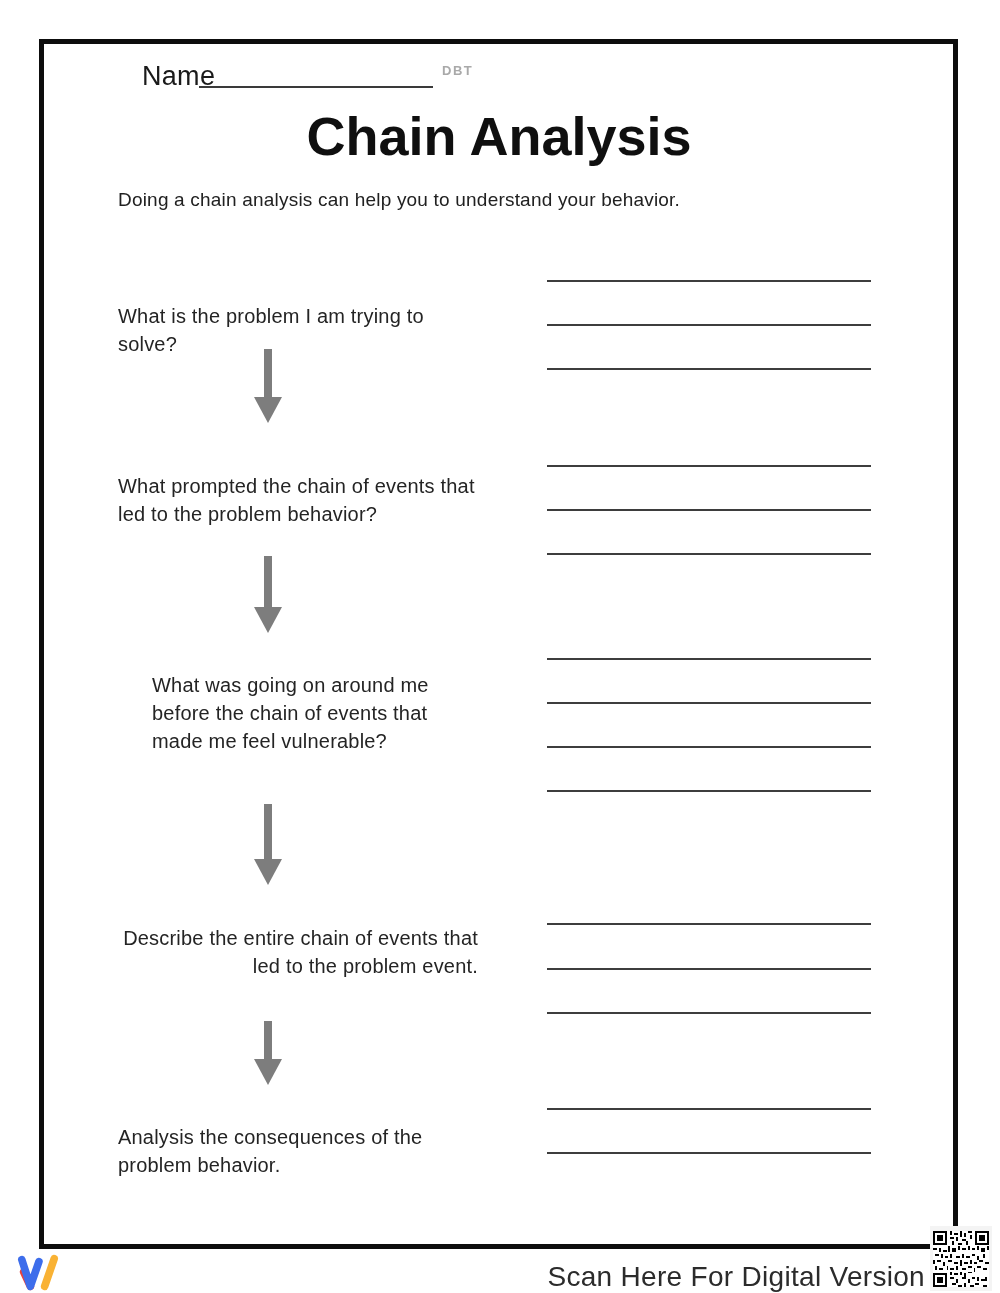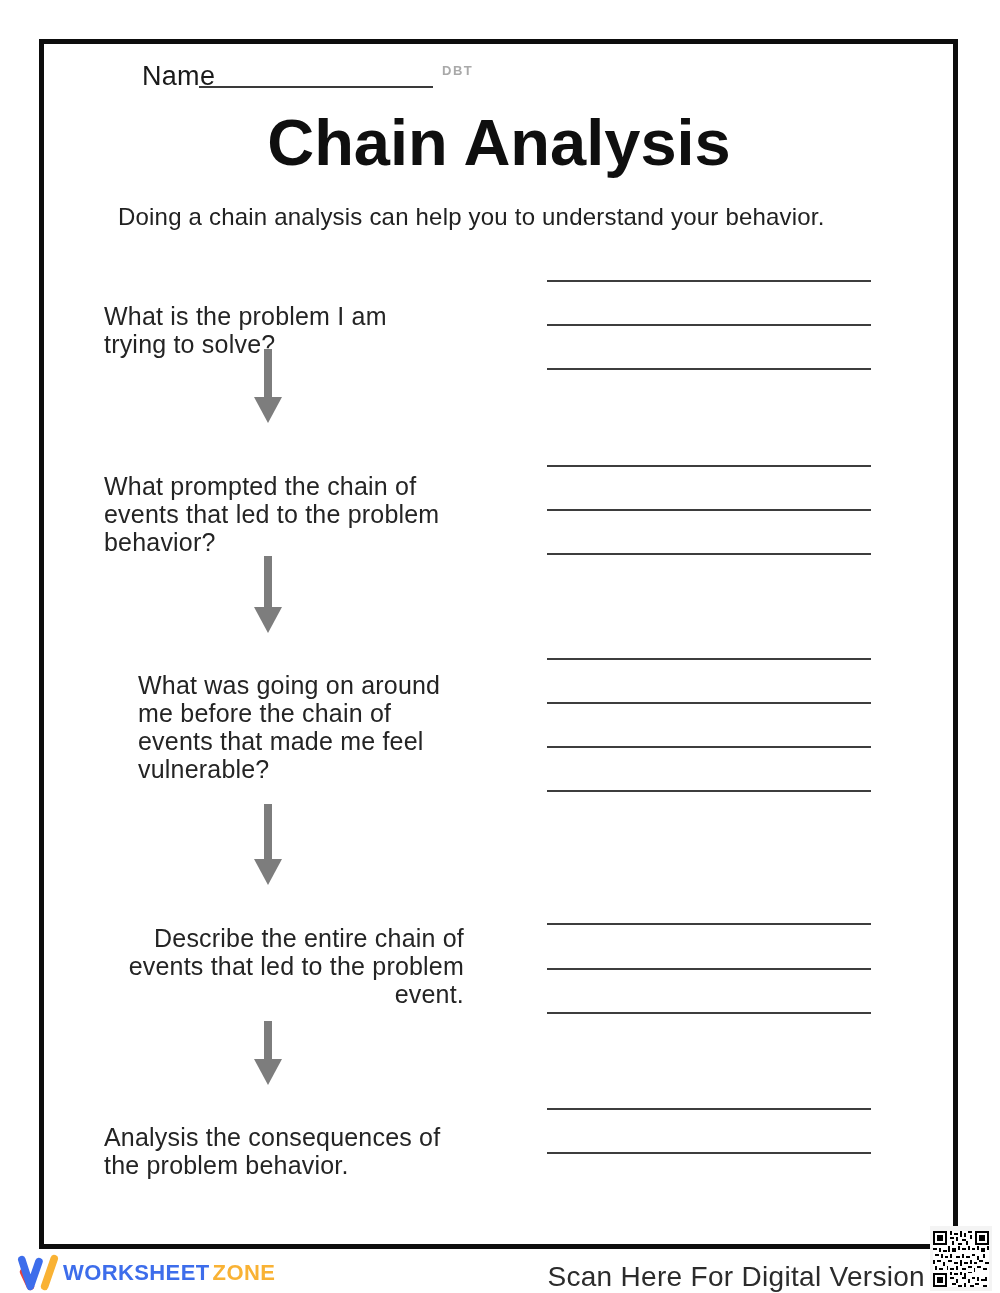--- a/index.html
+++ b/index.html
@@ -26,30 +26,30 @@
     width: 234px; height: 0;
     border-top: 2px solid #3a3a3a;
   }
   .dbt {
     position: absolute; left: 442px; top: 63px;
     font-size: 13px; font-weight: bold; color: #a9a9a9; letter-spacing: 1.5px;
   }
   .title {
     position: absolute; left: 40px; top: 105px; width: 918px;
     text-align: center;
-    font-size: 65px; font-weight: bold; color: #0f0f0f;
+    font-size: 54px; font-weight: bold; color: #0f0f0f;
     letter-spacing: 0px;
   }
   .subtitle {
-    position: absolute; left: 118px; top: 203px;
-    font-size: 24px; color: #212121; letter-spacing: 0.2px;
+    position: absolute; left: 118px; top: 189px;
+    font-size: 19px; color: #212121; letter-spacing: 0.2px;
   }
   .question {
-    position: absolute; left: 104px;
-    font-size: 25px; line-height: 28px; color: #242424; letter-spacing: 0.2px;
+    position: absolute; left: 118px;
+    font-size: 20px; line-height: 28px; color: #242424; letter-spacing: 0.2px;
   }
   .q1 { top: 302px; width: 345px; }
   .q2 { top: 472px; width: 368px; }
   .q3 { top: 671px; width: 330px; margin-left: 34px; }
   .q4 { top: 924px; width: 360px; text-align: right; }
   .q5 { top: 1123px; width: 352px; }
   .ans {
     position: absolute; left: 547px;
     width: 324px; height: 0;
     border-top: 2px solid #3d3d3d;
@@ -136,23 +136,20 @@
 <div class="question q5">Analysis the consequences of the problem behavior.</div>
 <div class="ans" style="top:1108px"></div>
 <div class="ans" style="top:1152px"></div>
 
 <div class="footer-logo">
   <svg class="logo-mark" viewBox="0 0 44 42">
     <line x1="7" y1="20" x2="14" y2="35" stroke="#e8413c" stroke-width="8" stroke-linecap="round"></line>
     <polyline points="5,7 14,35 23,9" fill="none" stroke="#3d6deb" stroke-width="8" stroke-linecap="round" stroke-linejoin="round"></polyline>
     <line x1="29" y1="35" x2="39" y2="6" stroke="#f9b234" stroke-width="8" stroke-linecap="round"></line>
   </svg>
-  <div class="brand">
-    <span class="w1">WORKSHEET</span><span class="w2">ZONE</span>
-  </div>
 </div>
 
 <div class="scan-text">Scan Here For Digital Version</div>
 
 <div class="qr">
   <svg viewBox="0 0 29 29" shape-rendering="crispEdges">
     <rect x="0" y="0" width="29" height="29" fill="#ffffff"></rect>
 
     <path d="M0 0h7v7h-7z M1 1v5h5v-5z" fill="#000" fill-rule="evenodd"></path>
     <rect x="2" y="2" width="3" height="3" fill="#000"></rect>

